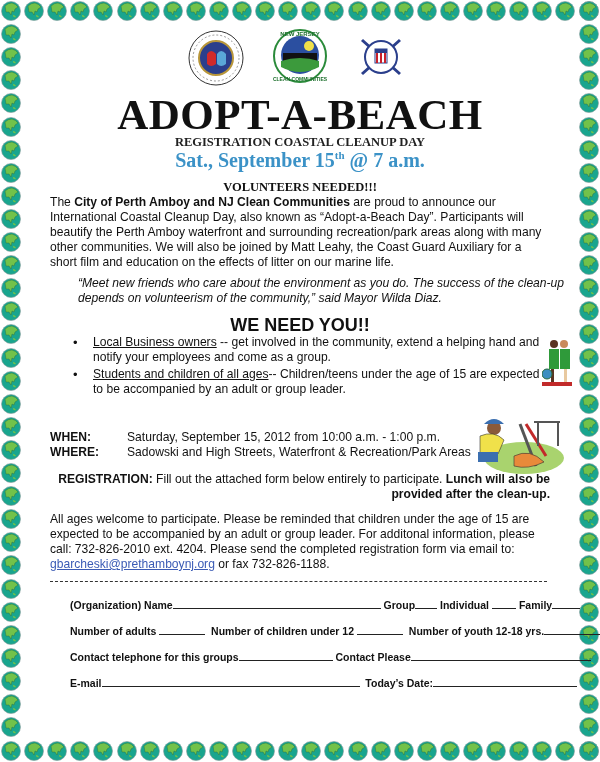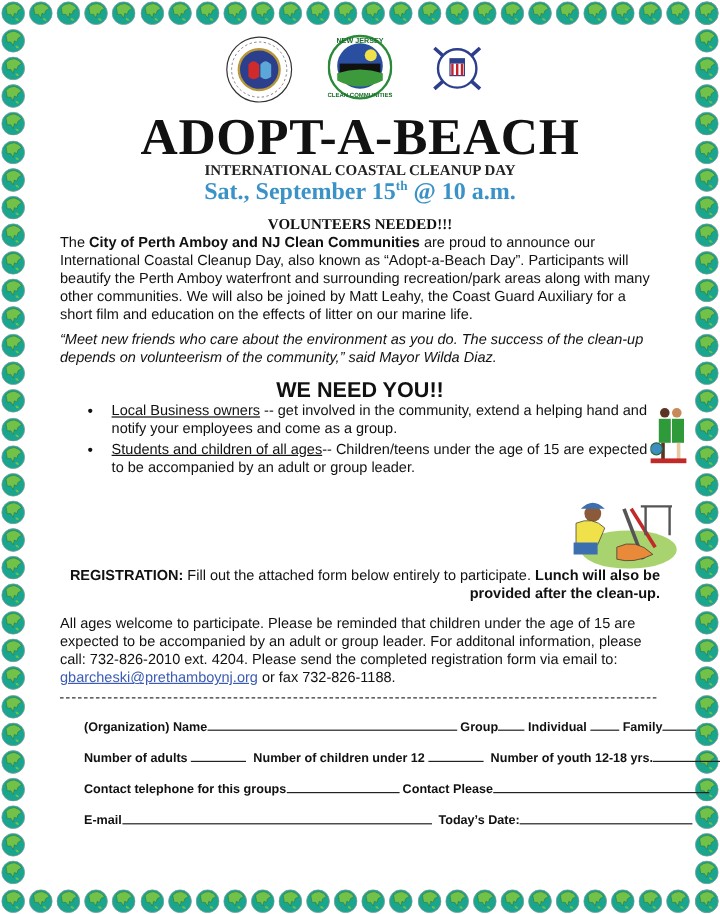--- a/index.html
+++ b/index.html
@@ -634,29 +634,29 @@
   <path d="M6 8 L44 42 M44 8 L6 42" stroke="#2b3f8c" stroke-width="3"></path>
   <circle cx="25" cy="25" r="16" fill="#fff" stroke="#2b3f8c" stroke-width="2"></circle>
   <rect x="19" y="17" width="12" height="14" fill="#fff" stroke="#2b3f8c" stroke-width="1"></rect>
   <rect x="19" y="17" width="12" height="4" fill="#2b3f8c"></rect>
   <rect x="20" y="21" width="2" height="10" fill="#c8202a"></rect>
   <rect x="24" y="21" width="2" height="10" fill="#c8202a"></rect>
   <rect x="28" y="21" width="2" height="10" fill="#c8202a"></rect>
 </svg>
 
 <div class="title t-main">ADOPT-A-BEACH</div>
-<div class="title t-sub">INTERNATIONAL COASTAL CLEANUP DAY</div>
-<div class="title t-date"><span>Sat., September 15</span><sup>th</sup><span> @ 10 a.m.</span></div>
+<div class="title t-sub">REGISTRATION COASTAL CLEANUP DAY</div>
+<div class="title t-date"><span>Sat., September 15</span><sup>th</sup><span> @ 7 a.m.</span></div>
 
 <div class="body-text" style="top:180px;">
   <div class="serif-head">VOLUNTEERS NEEDED!!!</div>
   <div><span>The </span><b>City of Perth Amboy and NJ Clean Communities</b><span> are proud to announce our International Coastal Cleanup Day, also known as “Adopt-a-Beach Day”. Participants will beautify the Perth Amboy waterfront and surrounding recreation/park areas along with many other communities.  We will also be joined by Matt Leahy, the Coast Guard Auxiliary for a short film and education on the effects of litter on our marine life.</span></div>
 </div>
 
-<div class="body-text" style="top:276px;font-style:italic;">“Meet new friends who care about the environment as you do.  The success of the clean-up depends on volunteerism of the community,” said Mayor Wilda Diaz.</div>
+<div class="body-text" style="top:276px;font-style:italic;margin-left:28px;">“Meet new friends who care about the environment as you do.  The success of the clean-up depends on volunteerism of the community,” said Mayor Wilda Diaz.</div>
 
 <div class="body-text" style="top:318px;">
   <div class="center" style="font-size:18px;margin-bottom:2px;">WE NEED YOU!!</div>
   <ul class="bul">
     <li><span class="u">Local Business owners</span><span> -- get involved in the community, extend a helping hand and notify your employees and come as a group.</span></li>
     <li><span class="u">Students and children of all ages</span><span>-- Children/teens under the age of 15 are expected to be accompanied by an adult or group leader.</span></li>
   </ul>
 </div>
 
 <svg class="clip" style="left:542px;top:338px;" width="34" height="50">
@@ -664,20 +664,28 @@
   <circle cx="22" cy="6" r="4" fill="#c98a5a"></circle>
   <rect x="7" y="11" width="10" height="20" fill="#2f9a3a"></rect>
   <rect x="18" y="11" width="10" height="20" fill="#2f9a3a"></rect>
   <rect x="9" y="31" width="3" height="14" fill="#5a3322"></rect>
   <rect x="22" y="31" width="3" height="14" fill="#e8c9a0"></rect>
   <circle cx="5" cy="36" r="5" fill="#3c8ec0" stroke="#2a6a3a"></circle>
   <rect x="0" y="44" width="30" height="4" fill="#c22a2a"></rect>
 </svg>
 
 <div class="body-text" style="top:430px;">
+  <div class="row2">
+      <span class="k">WHEN:</span>
+      <span>Saturday, September 15, 2012 from 10:00 a.m. - 1:00 p.m.</span>
+    </div>
+  <div class="row2">
+      <span class="k">WHERE:</span>
+      <span>Sadowski and High Streets, Waterfront  &amp; Recreation/Park Areas</span>
+    </div>
 </div>
 
 <svg class="clip" style="left:466px;top:416px;" width="98" height="58">
   <ellipse cx="58" cy="42" rx="40" ry="16" fill="#a9d36e"></ellipse>
   <path d="M54 8 L70 50" stroke="#555" stroke-width="3"></path>
   <path d="M60 8 L80 40" stroke="#c22a2a" stroke-width="3"></path>
   <path d="M68 6 H94 M72 6 V30 M92 6 V30" stroke="#555" stroke-width="2" fill="none"></path>
   <circle cx="28" cy="12" r="7" fill="#8a5a3a"></circle>
   <path d="M18 8 q10 -10 20 0z" fill="#3b6fb0"></path>
   <path d="M14 20 q14 -6 24 4 l-6 14 h-18z" fill="#f0e14a" stroke="#333" stroke-width="0.6"></path>

